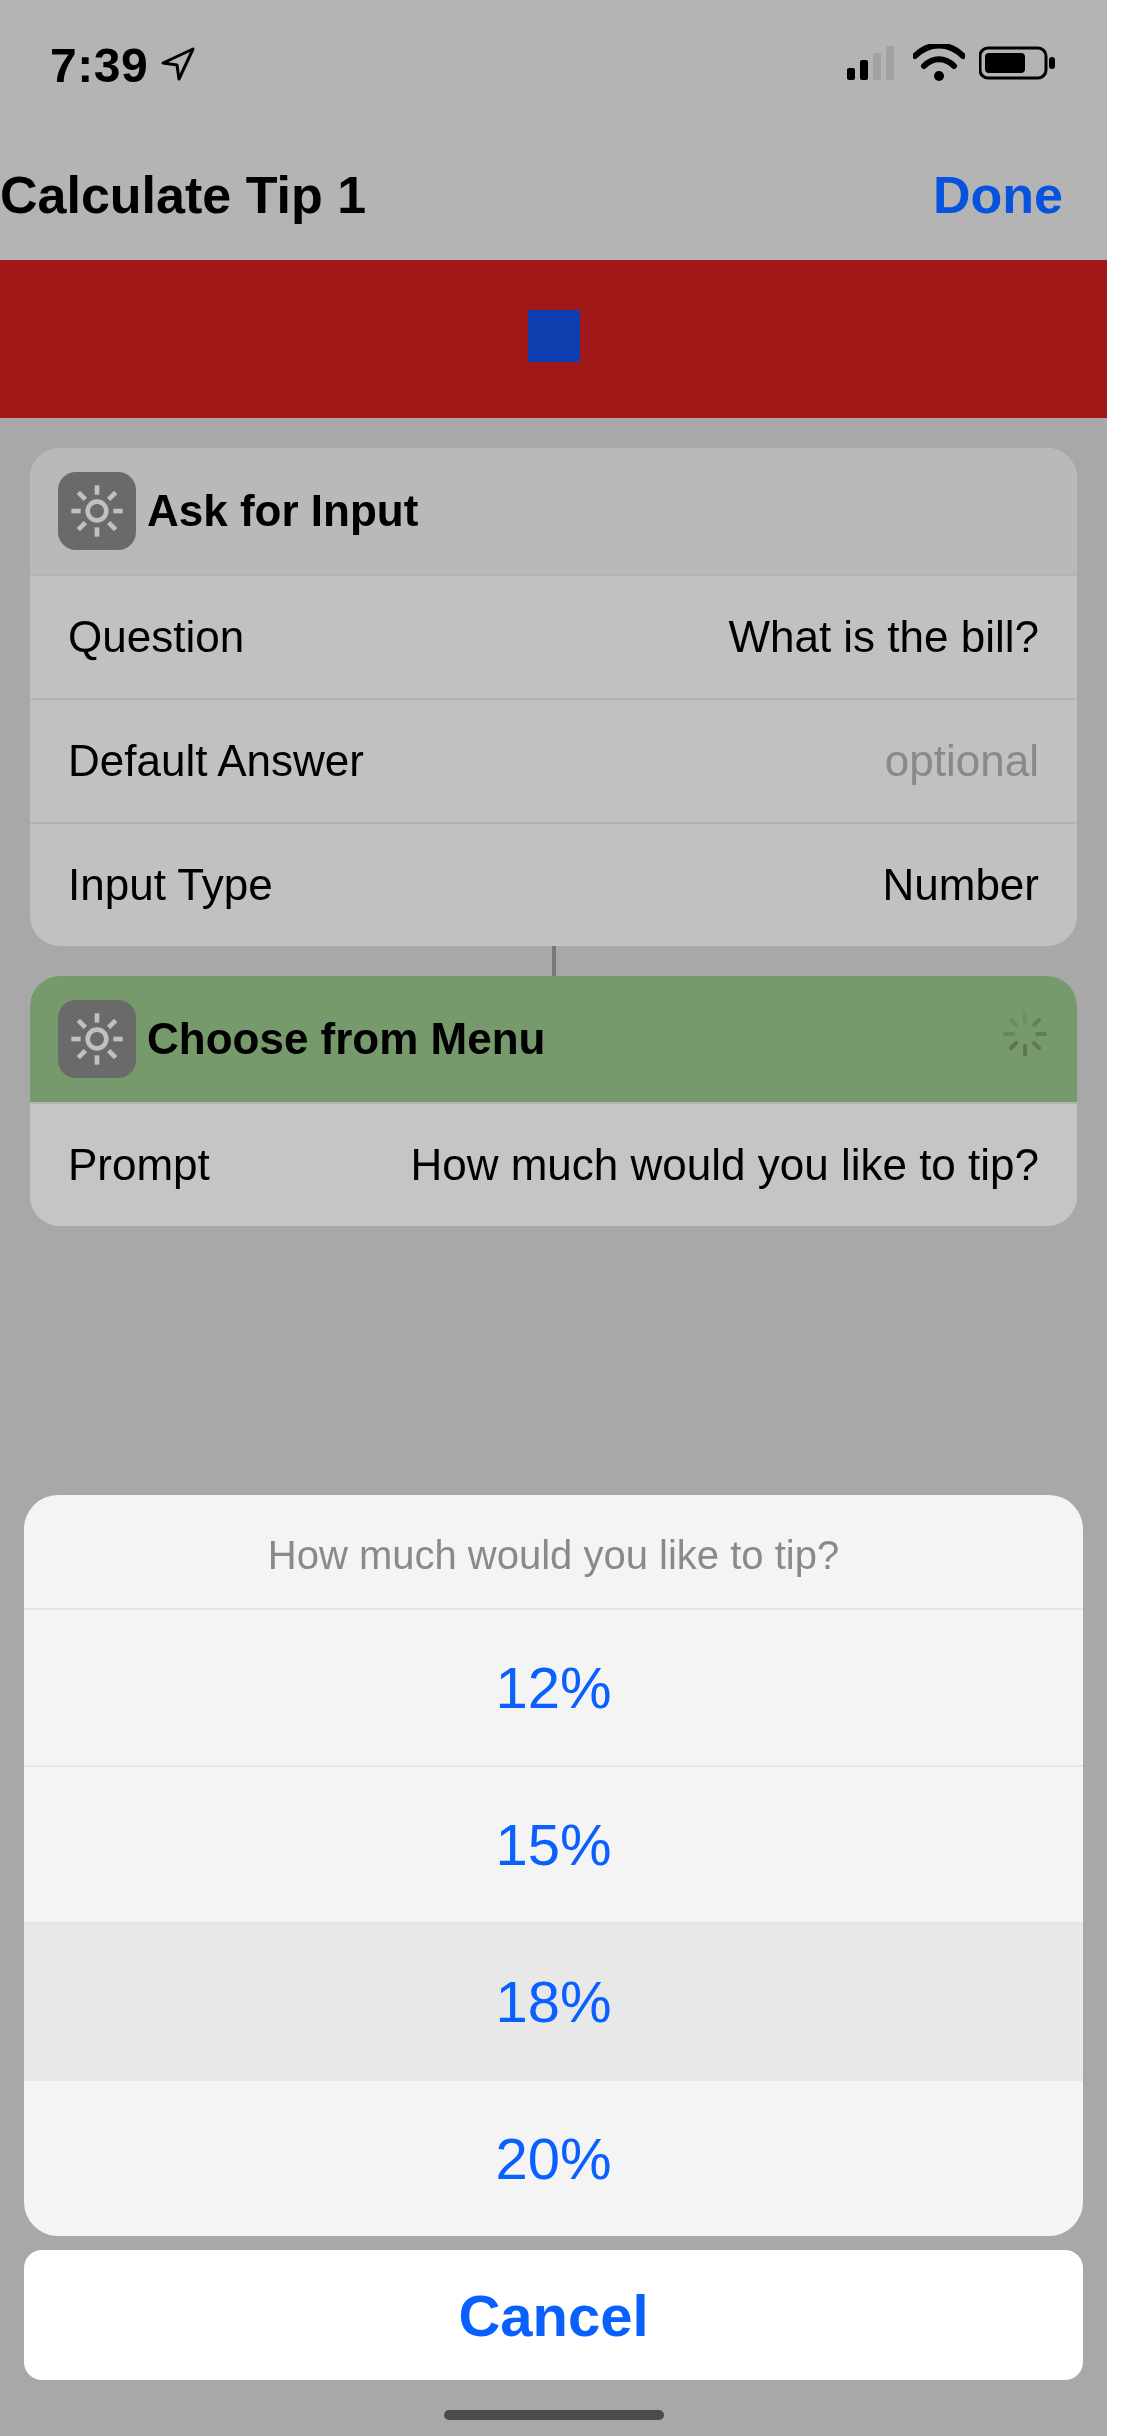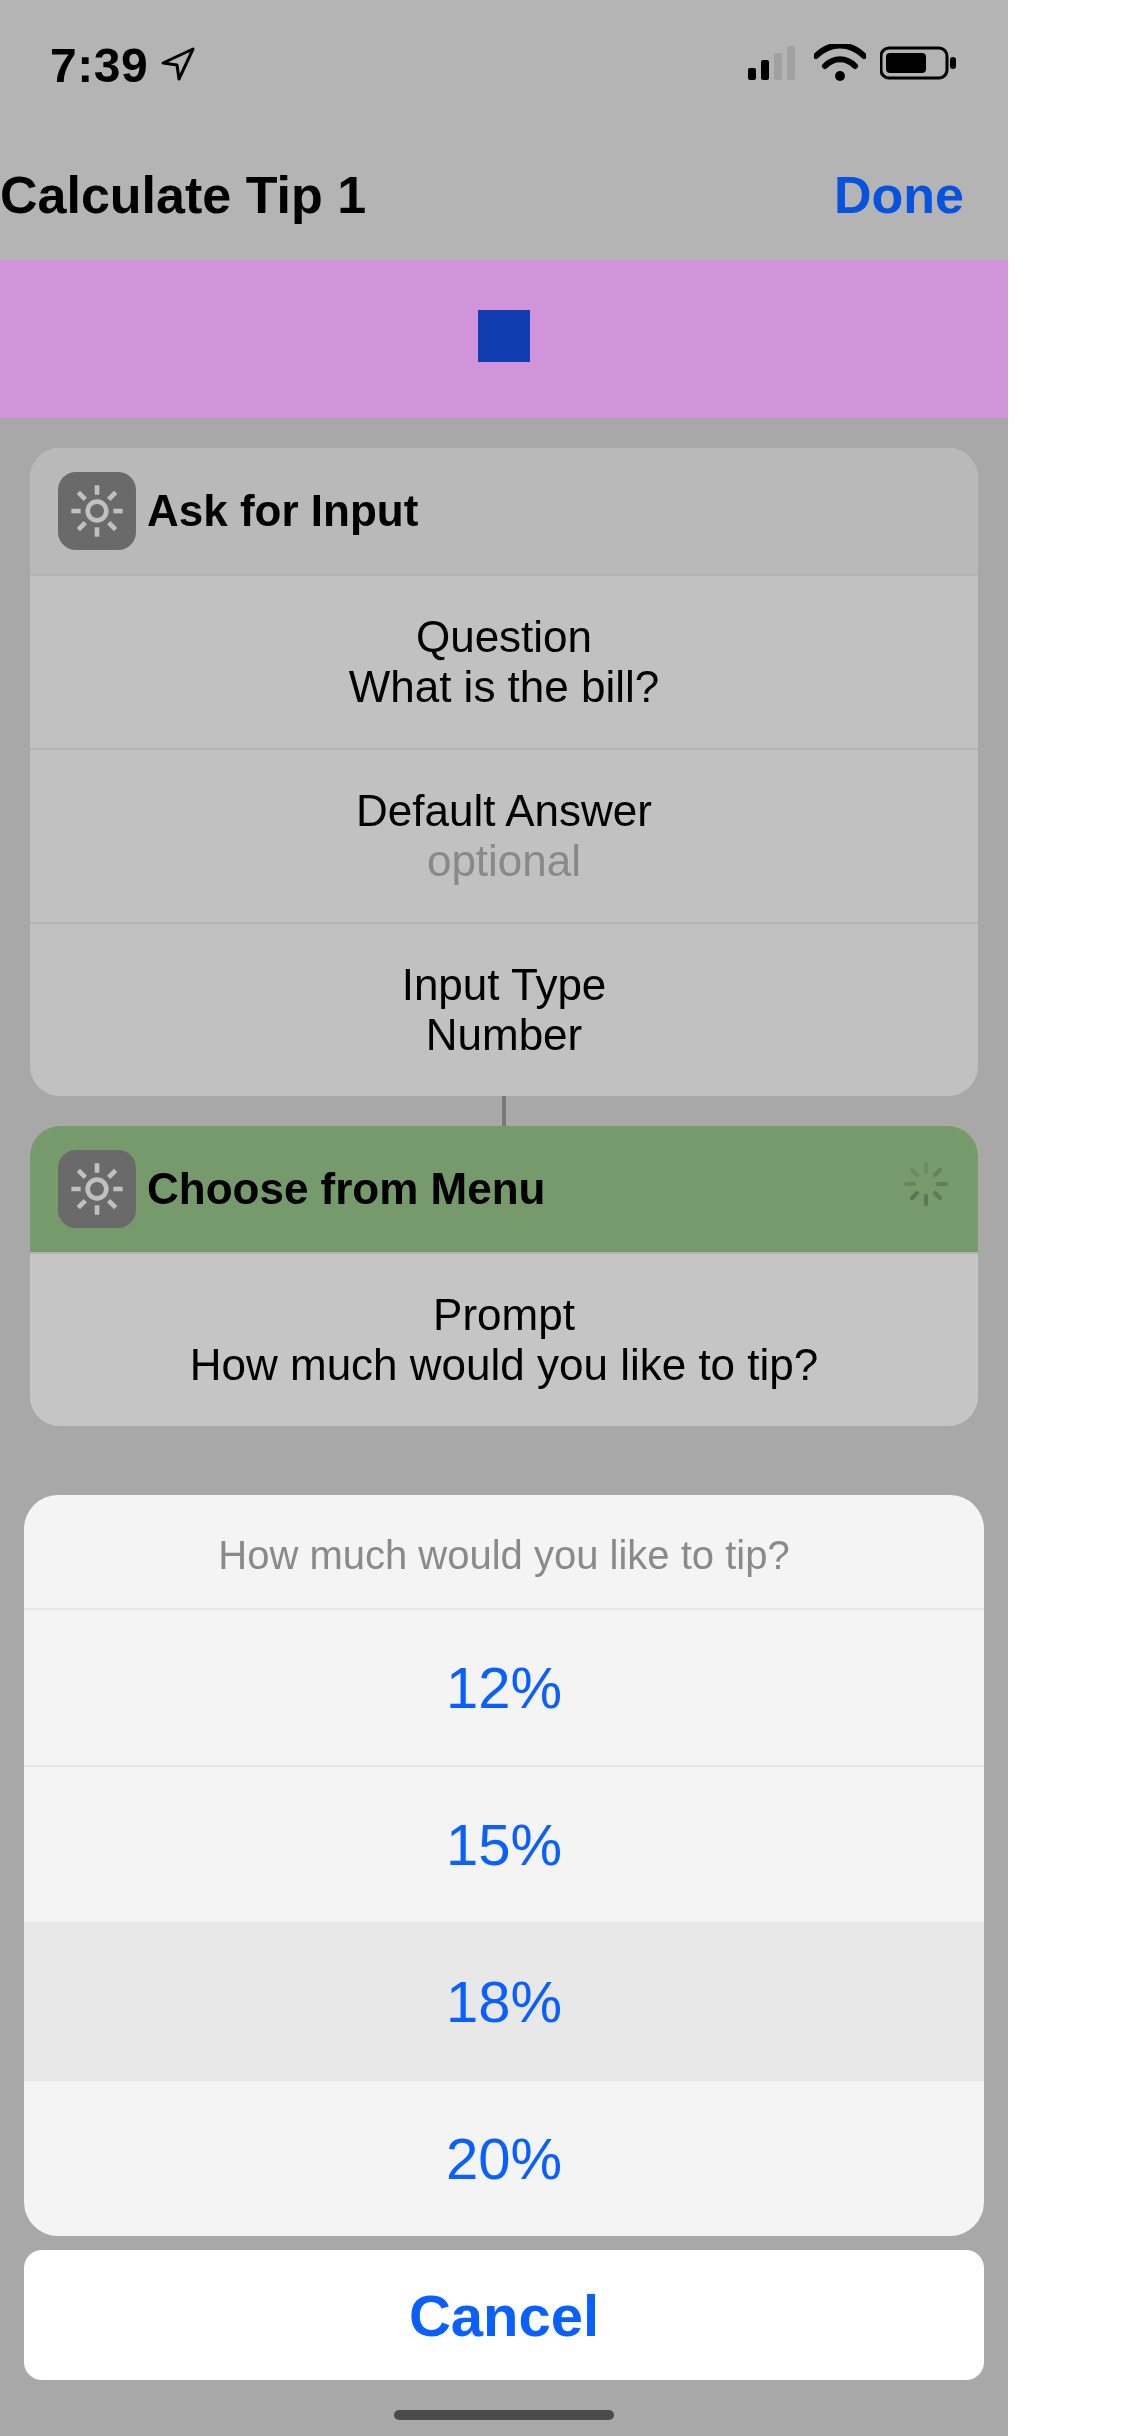--- a/index.html
+++ b/index.html
@@ -1,17 +1,17 @@
 <!DOCTYPE html>
 <html><head>
   <meta charset="utf-8">
   <style>
     * { margin: 0; padding: 0; box-sizing: border-box; -webkit-font-smoothing: antialiased; }
     html, body { width: 1125px; height: 2436px; overflow: hidden; font-family: -apple-system, "SF Pro Text", "Helvetica Neue", Arial, sans-serif; }
-    .viewport { position: relative; width: 1008px; height: 2436px; background: #f0abfc; }
+    .viewport { position: relative; width: 1107px; height: 2436px; background: #b91c1c; }
 
     
     .status-bar { position: absolute; top: 0; left: 0; right: 0; height: 130px; display: flex; justify-content: space-between; align-items: center; padding: 0 50px; background: #cfcfcf; color: #000; }
     .status-left { display: flex; align-items: center; gap: 12px; font-size: 48px; font-weight: 600; letter-spacing: 0.5px; }
     .status-right { display: flex; align-items: center; gap: 14px; }
 
     
     .nav { position: absolute; top: 130px; left: 0; right: 0; height: 130px; display: flex; align-items: center; background: #cfcfcf; }
     .nav-title { font-size: 52px; font-weight: 600; color: #000; }
     .nav-done { position: absolute; right: 44px; top: 50%; transform: translateY(-50%); font-size: 52px; font-weight: 700; color: #0a60ff; }
@@ -23,21 +23,21 @@
 
     .card { background: #dedede; border-radius: 30px; overflow: hidden; margin-bottom: 0; }
 
     .card-head { display: flex; align-items: center; gap: 11px; padding: 24px 28px; font-size: 44px; font-weight: 600; }
     .card-head.gray { background: #d5d5d5; }
     .card-head.green { background: #88b17c; }
 
     .gear { width: 78px; height: 78px; border-radius: 18px; background: #7a7a7a; display: flex; align-items: center; justify-content: center; color: #eee; flex-shrink: 0; }
     .gear svg { width: 56px; height: 56px; }
 
-    .row { display: flex; align-items: center; justify-content: space-between; padding: 36px 38px; border-top: 2px solid #cfcfcf; font-size: 44px; flex-direction: column; }
+    .row { display: flex; align-items: center; justify-content: space-between; padding: 36px 38px; border-top: 2px solid #cfcfcf; font-size: 44px; }
     .row-label { color: #000; }
     .row-value { color: #000; }
     .row-value.placeholder { color: #9e9e9e; }
 
     .connector { width: 4px; height: 30px; background: #8a8a8a; margin: 0 auto; }
 
     
     .scrim { position: absolute; inset: 0; background: rgba(0,0,0,0.13); }
     .sheet { position: absolute; left: 24px; right: 24px; bottom: 200px; border-radius: 34px; overflow: hidden; background: rgba(247,247,247,0.97); }
     .sheet-title { text-align: center; padding: 38px 30px 30px; font-size: 40px; color: #8a8a8a; border-bottom: 2px solid #e6e6e6; }

